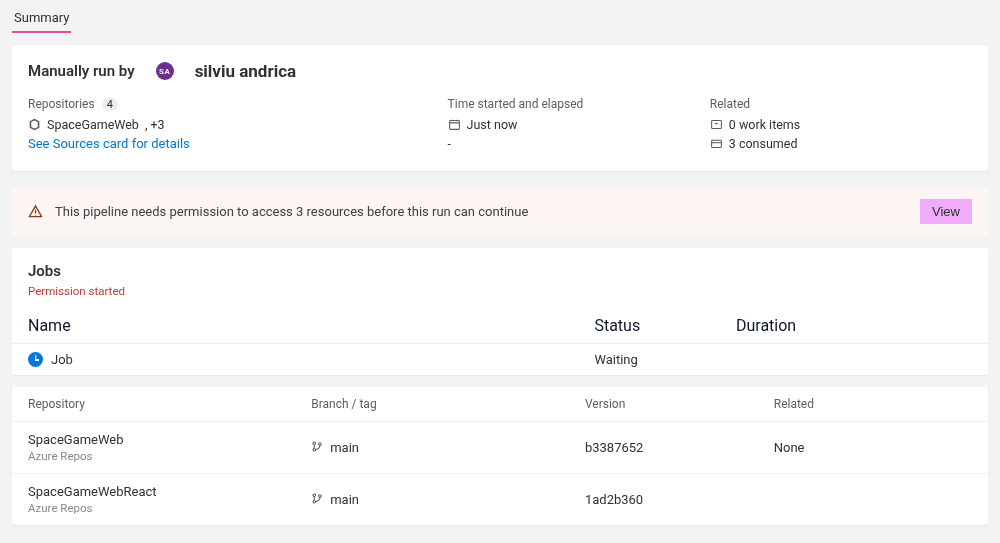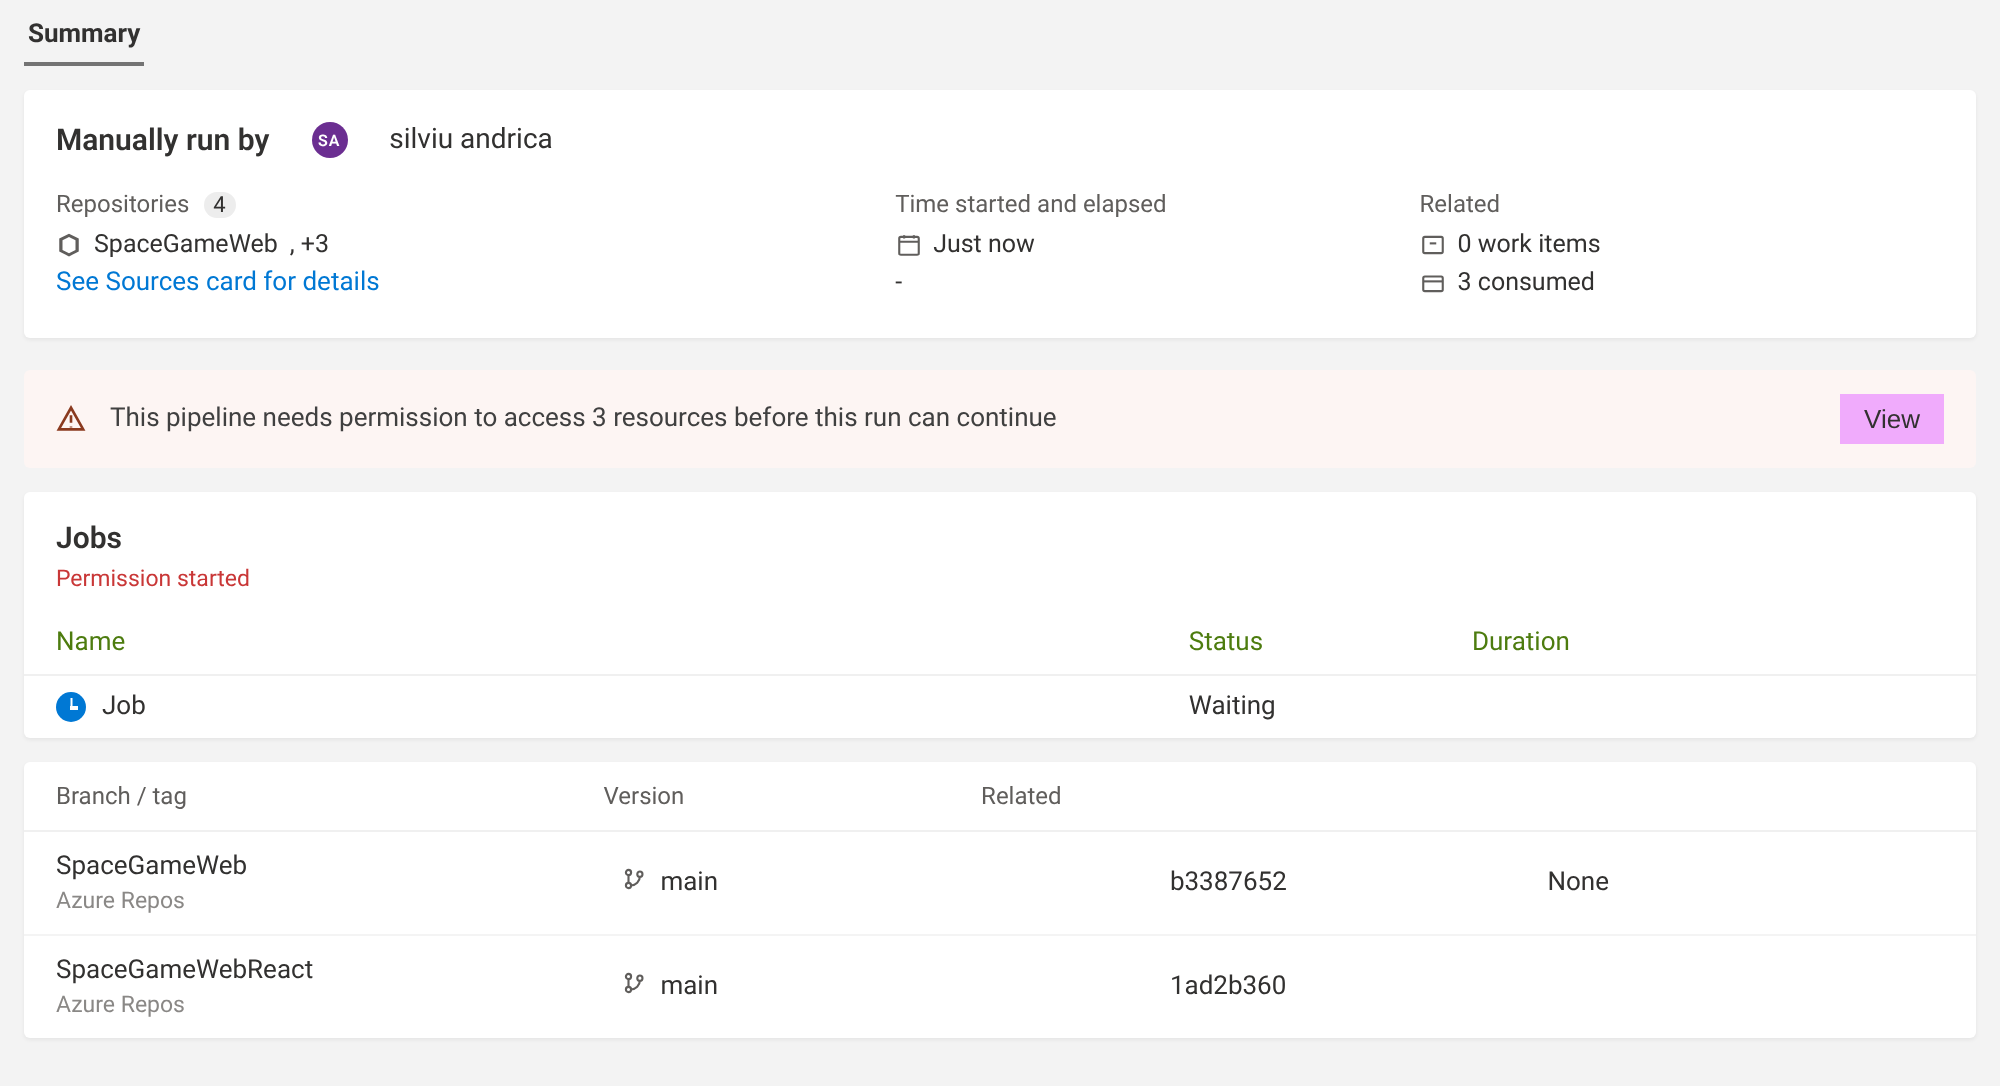--- a/index.html
+++ b/index.html
@@ -10,24 +10,24 @@
   color: #323130;
   width: 1000px;
 }
 .container { padding: 0 12px 12px 12px; }
 
 
 .tabs-row { padding: 6px 12px 0 12px; }
 .tab {
   display: inline-block;
   padding: 4px 2px 6px 2px;
-  font-weight: 700;
+  font-weight: 400;
   font-size: 13px;
   color: #323130;
-  border-bottom: 2px solid #737373;
+  border-bottom: 2px solid #ec4899;
   cursor: pointer;
 }
 
 .card {
   background: #fff;
   border-radius: 3px;
   margin-top: 12px;
   box-shadow: 0 1px 2px rgba(0,0,0,0.06);
 }
 
@@ -35,21 +35,21 @@
 .overview { padding: 16px; }
 .run-by { display: flex; align-items: center; gap: 21px; margin-bottom: 16px; }
 .run-by-label { font-size: 15px; font-weight: 600; }
 .avatar {
   width: 18px; height: 18px; border-radius: 50%;
   background: #6b2e91; color: #fff;
   display: inline-flex; align-items: center; justify-content: center;
   font-size: 8px; font-weight: 600;
   letter-spacing: 0.5px;
 }
-.username { font-size: 14px; font-weight: 400; }
+.username { font-size: 17px; font-weight: 700; }
 
 .overview-cols { display: flex; }
 .ov-col { flex: 1; min-width: 0; }
 .ov-col:first-child { flex: 1.6; }
 .ov-heading {
   font-size: 12px;
   color: #605e5c;
   margin-bottom: 6px;
 }
 .badge-count {
@@ -89,21 +89,21 @@
 }
 
 
 .section-title { font-size: 15px; font-weight: 600; padding: 14px 16px 0 16px; }
 .permission-needed { color: #c93737; font-size: 11.5px; padding: 4px 16px 0 16px; }
 
 .table-head, .table-row {
   display: flex;
   padding: 8px 16px;
 }
-.table-head { color: #4d7c0f; font-size: 13px; border-bottom: 1px solid #f0f0f0; margin-top: 10px; }
+.table-head { color: #0f172a; font-size: 16px; border-bottom: 1px solid #f0f0f0; margin-top: 10px; }
 .table-row { font-size: 13px; border-bottom: 1px solid #f4f4f4; align-items:center; }
 .table-row:last-child { border-bottom: none; }
 
 .col-name { flex: 0 0 60%; display:flex; align-items:center; gap:8px;}
 .col-status { flex: 0 0 15%; }
 .col-duration { flex: 0 0 25%; }
 
 .clock-icon {
   width: 15px; height: 15px;
   border-radius: 50%;
@@ -231,20 +231,21 @@
             <span>Job</span>
           </div>
           <div class="col-status">Waiting</div>
           <div class="col-duration"></div>
         </div>
       </div>
   </div>
 
   <div class="card">
     <div class="src-head">
+      <div class="sc-repo">Repository</div>
       <div class="sc-branch">Branch / tag</div>
       <div class="sc-version">Version</div>
       <div class="sc-related">Related</div>
     </div>
     <div id="sources-body">
         <div class="src-row">
           <div class="sc-repo">
             <div class="repo-name">SpaceGameWeb</div>
             <div class="repo-sub">Azure Repos</div>
           </div>

